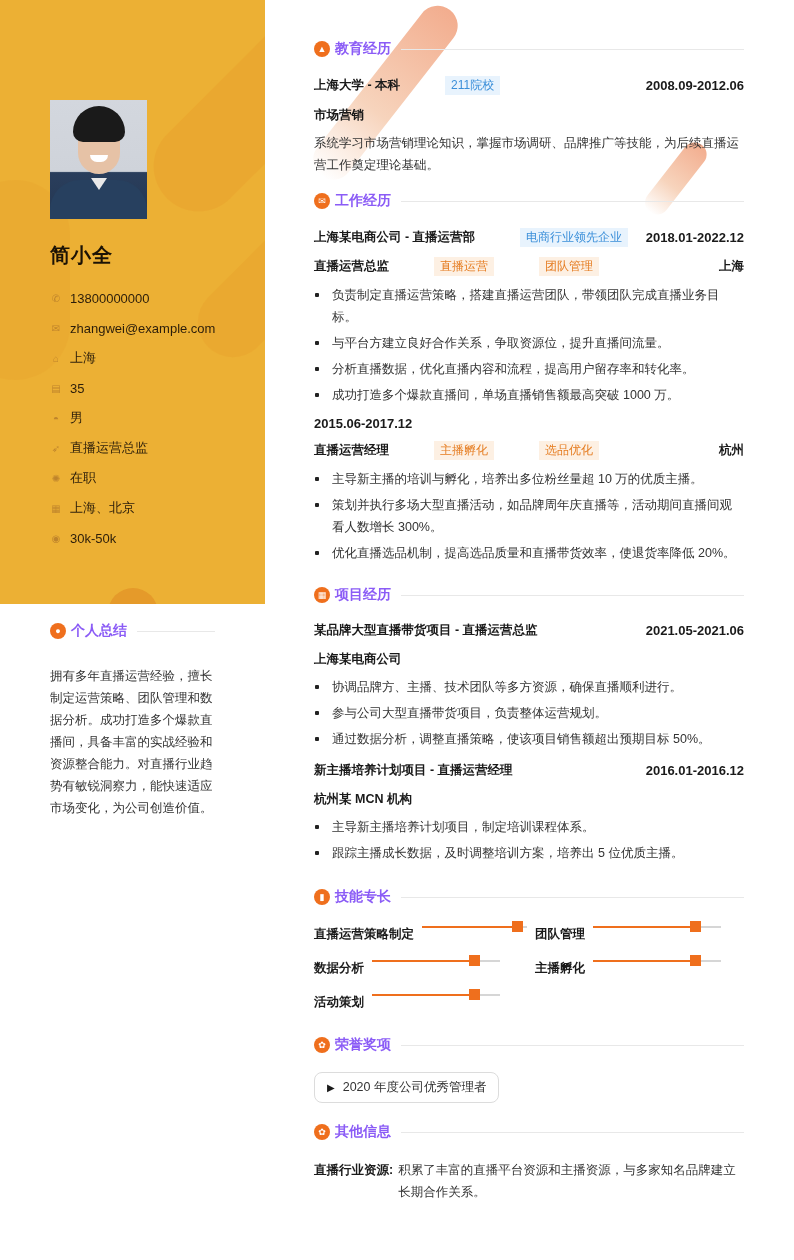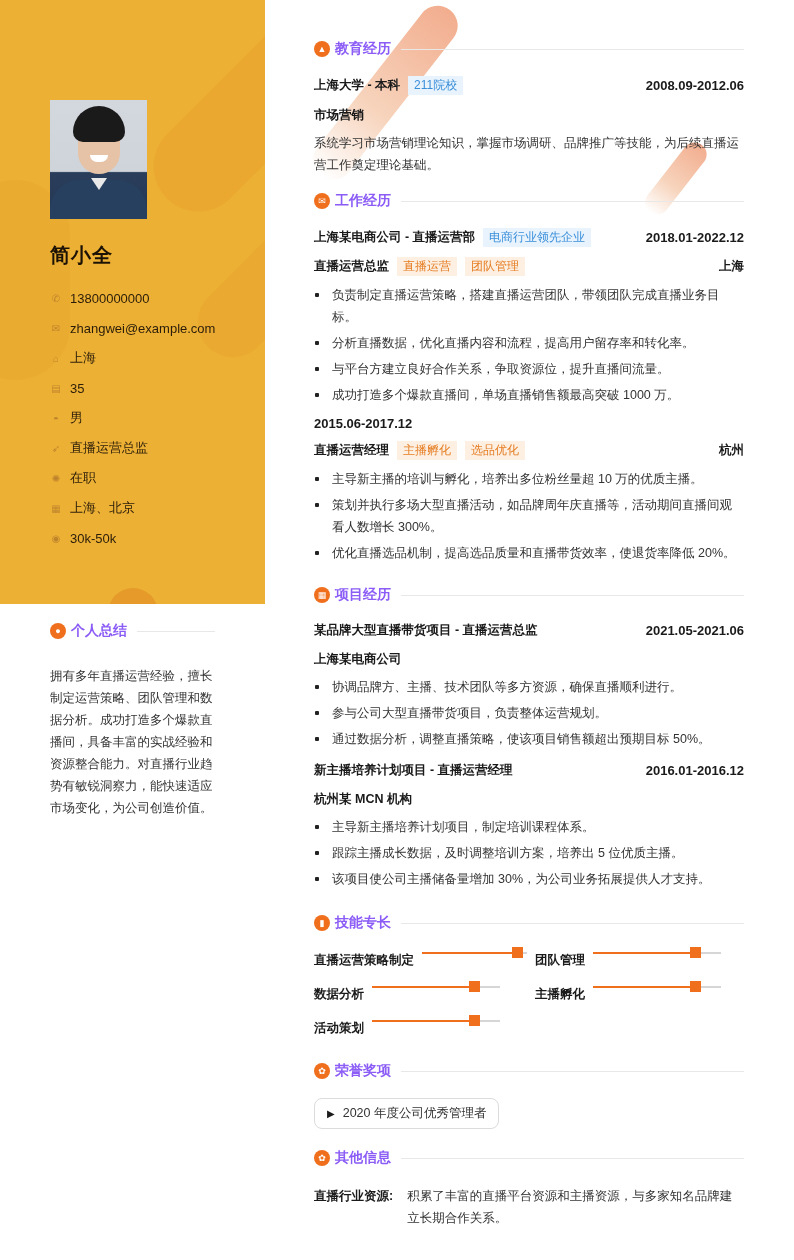--- a/index.html
+++ b/index.html
@@ -41,21 +41,21 @@
   .sec-line { flex: 1; height: 1px; background: #e8e8e8; margin-left: 10px; }
   .summary-text { margin-top: 25px; font-size: 12.5px; line-height: 22px; color: #333; }
 
   
   .main { position: absolute; left: 314px; top: 40px; width: 430px; }
   .stripe1 { position: absolute; left: 430px; top: 10px; width: 40px; height: 210px; border-radius: 20px; background: linear-gradient(180deg, #f1a482 0%, #f6cfb5 60%, rgba(255,255,255,0) 100%); transform: rotate(38deg); transform-origin: top; opacity: .9; }
   .stripe2 { position: absolute; left: 690px; top: 145px; width: 24px; height: 85px; border-radius: 12px; background: linear-gradient(180deg, #f1a482 0%, #f6cfb5 60%, rgba(255,255,255,0) 100%); transform: rotate(38deg); transform-origin: top; opacity: .9; }
 
   .section { position: relative; margin-bottom: 0; }
   .row { display: flex; align-items: center; justify-content: space-between; }
-  .left-group { display: flex; align-items: center; }
+  .left-group { display: flex; align-items: center; gap: 37px; }
   .bold13 { font-size: 12.5px; font-weight: bold; color: #1a1a1a; }
   .date { font-size: 13px; font-weight: bold; color: #1a1a1a; }
   .tag-blue { margin-left: 8px; background: #e8f3fd; color: #3b8fd9; font-size: 12px; padding: 1px 6px; }
   .tag-orange { margin-left: 8px; background: #fdf0e3; color: #e57b1f; font-size: 12px; padding: 1px 6px; }
   .desc { font-size: 12.5px; line-height: 22px; color: #333; }
   .bullets { list-style: none; }
   .bullets li { position: relative; padding-left: 18px; font-size: 12.5px; line-height: 22px; color: #333; margin-bottom: 4px; }
   .bullets li::before { content: ""; position: absolute; left: 1px; top: 9px; width: 4px; height: 4px; background: #222; border-radius: 1px; }
 
   
@@ -63,21 +63,21 @@
   .skill { display: flex; align-items: flex-start; height: 18px; }
   .skill-label { font-size: 12.5px; font-weight: bold; color: #1a1a1a; white-space: nowrap; margin-right: 8px; }
   .track { position: relative; height: 2px; background: #d6d6d6; }
   .fill { position: absolute; left: 0; top: 0; height: 2px; background: #ef6f1d; }
   .handle { position: absolute; top: -5px; width: 11px; height: 11px; background: #ef6f1d; margin-left: -5px; }
 
   .award-btn { display: inline-flex; align-items: center; border: 1px solid #dcdcdc; border-radius: 8px; height: 31px; padding: 0 12px; margin-top: 18px; font-size: 12.5px; color: #333; background: #fff; }
   .award-btn .tri { font-size: 10px; margin-right: 8px; color: #1a1a1a; }
 
   .other-row { display: flex; margin-top: 18px; font-size: 12.5px; line-height: 22px; }
-  .other-label { font-weight: bold; color: #1a1a1a; white-space: nowrap; margin-right: 14px; }
+  .other-label { font-weight: bold; color: #1a1a1a; white-space: nowrap; margin-right: 5px; }
   .other-val { color: #333; }
 </style>
 </head>
 <body>
 
 <div class="sidebar-top">
   <div class="deco1"></div>
   <div class="deco2"></div>
   <div class="deco3"></div>
   <div class="deco4"></div>
@@ -181,22 +181,22 @@
       <div class="row" style="margin-top:10px;">
         <div class="left-group">
           <span class="bold13">直播运营总监</span>
           <span class="tag-orange">直播运营</span>
           <span class="tag-orange">团队管理</span>
         </div>
         <span class="bold13">上海</span>
       </div>
       <ul class="bullets" style="margin-top:8px;">
         <li>负责制定直播运营策略，搭建直播运营团队，带领团队完成直播业务目标。</li>
+        <li>与平台方建立良好合作关系，争取资源位，提升直播间流量。</li>
         <li>分析直播数据，优化直播内容和流程，提高用户留存率和转化率。</li>
-        <li>与平台方建立良好合作关系，争取资源位，提升直播间流量。</li>
         <li>成功打造多个爆款直播间，单场直播销售额最高突破 1000 万。</li>
       </ul>
     </div>
 
     <div>
       <div class="row" style="margin-top:10px;">
         <span class="date">2015.06-2017.12</span>
       </div>
       <div class="row" style="margin-top:10px;">
         <div class="left-group">
@@ -236,21 +236,20 @@
 
     <div>
       <div class="row" style="margin-top:12px;">
         <span class="bold13">新主播培养计划项目 - 直播运营经理</span>
         <span class="date">2016.01-2016.12</span>
       </div>
       <div class="bold13" style="margin-top:12px;">杭州某 MCN 机构</div>
       <ul class="bullets" style="margin-top:8px;">
         <li>主导新主播培养计划项目，制定培训课程体系。</li>
         <li>跟踪主播成长数据，及时调整培训方案，培养出 5 位优质主播。</li>
-        <li>该项目使公司主播储备量增加 30%，为公司业务拓展提供人才支持。</li>
       </ul>
     </div>
   </div>
 
   <div class="section" style="margin-top:24px;">
     <div class="sec-head">
       <span class="sec-icon">▮</span>
       <span class="sec-title">技能专长</span>
       <span class="sec-line"></span>
     </div>

